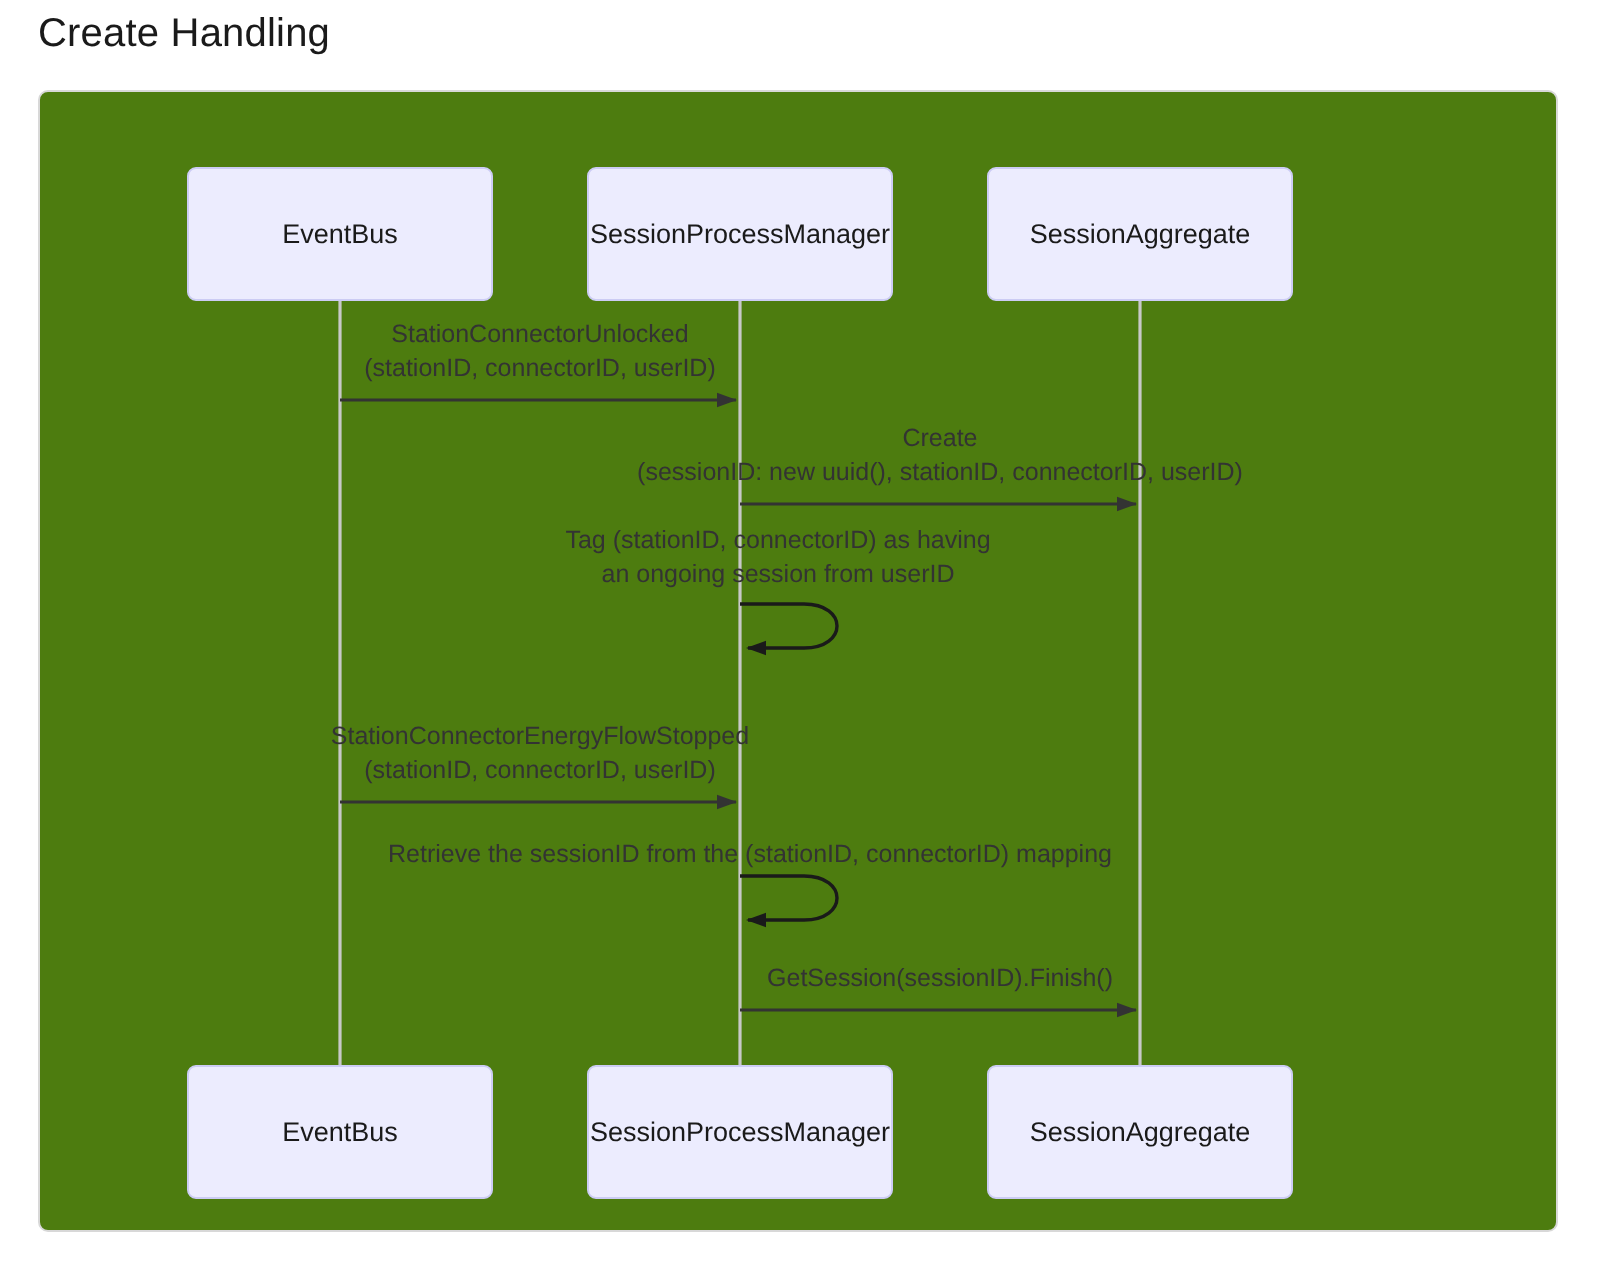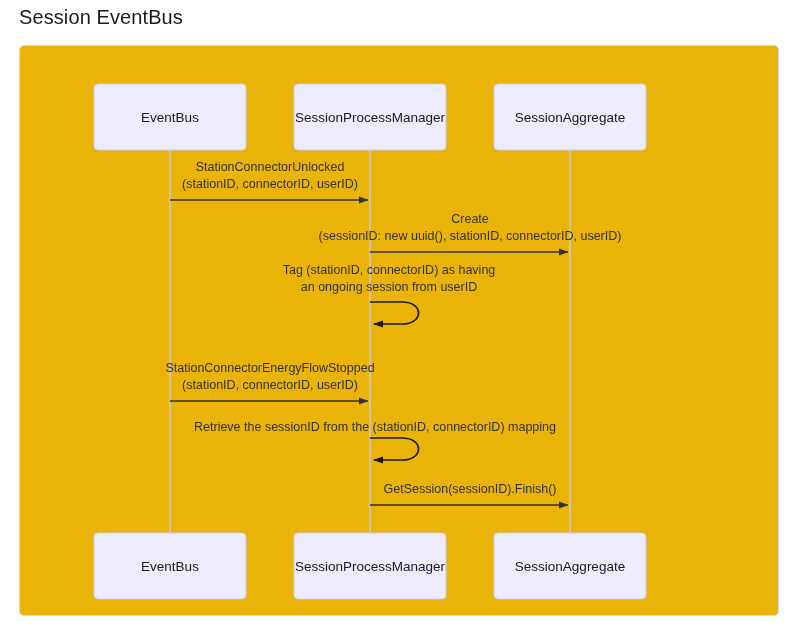--- a/index.html
+++ b/index.html
@@ -20,21 +20,21 @@
     color: #1a1a1a;
     letter-spacing: 0.1px;
     white-space: nowrap;
   }
   #diagram-frame {
     position: absolute;
     left: 19px;
     top: 45px;
     width: 760px;
     height: 571px;
-    background: #eab308;
+    background: #4d7c0f;
     border: 1px solid #d8d8d8;
     border-radius: 5px;
     box-sizing: border-box;
     overflow: hidden;
   }
   #diagram-svg {
     position: absolute;
     left: 0;
     top: 0;
   }
@@ -67,21 +67,21 @@
   .msg-label {
     font-family: "Liberation Sans", sans-serif;
     font-size: 12.5px;
     fill: #333333;
     text-anchor: middle;
   }
 </style>
 </head>
 <body>
 
-<div id="page-title">Session EventBus</div>
+<div id="page-title">Create Handling</div>
 
 <div id="diagram-frame">
   <svg id="diagram-svg" width="758" height="569" viewBox="0 0 758 569">
     <defs>
       <marker id="arrowhead" markerWidth="10" markerHeight="8" refX="9.5" refY="4" orient="auto" markerUnits="userSpaceOnUse">
         <path d="M0,0.4 L10,4 L0,7.6 Z" fill="#333333"></path>
       </marker>
       <marker id="arrowhead-loop" markerWidth="10" markerHeight="8" refX="9" refY="4" orient="auto" markerUnits="userSpaceOnUse">
         <path d="M0,0.4 L10,4 L0,7.6 Z" fill="#1a1a1a"></path>
       </marker>

